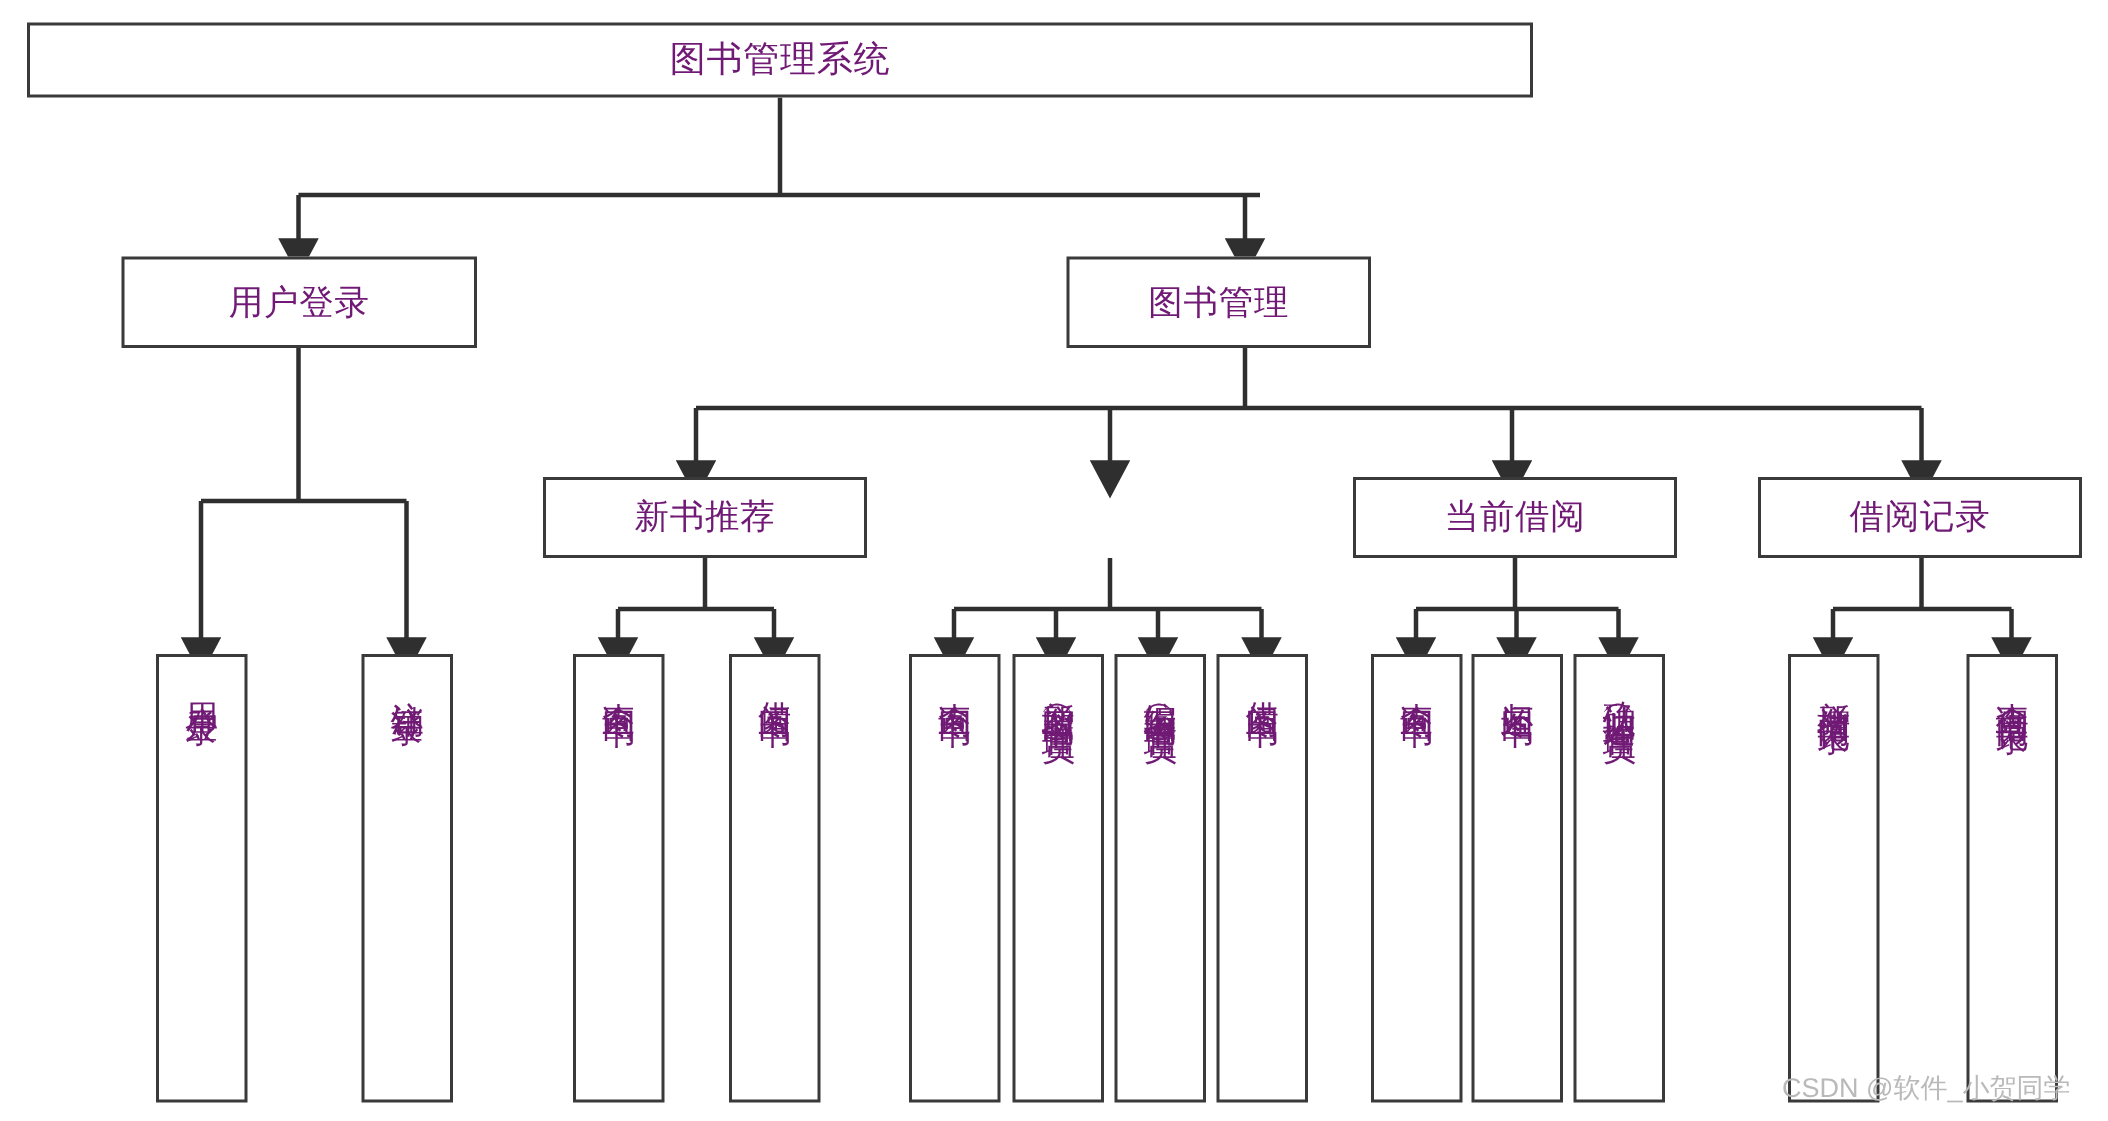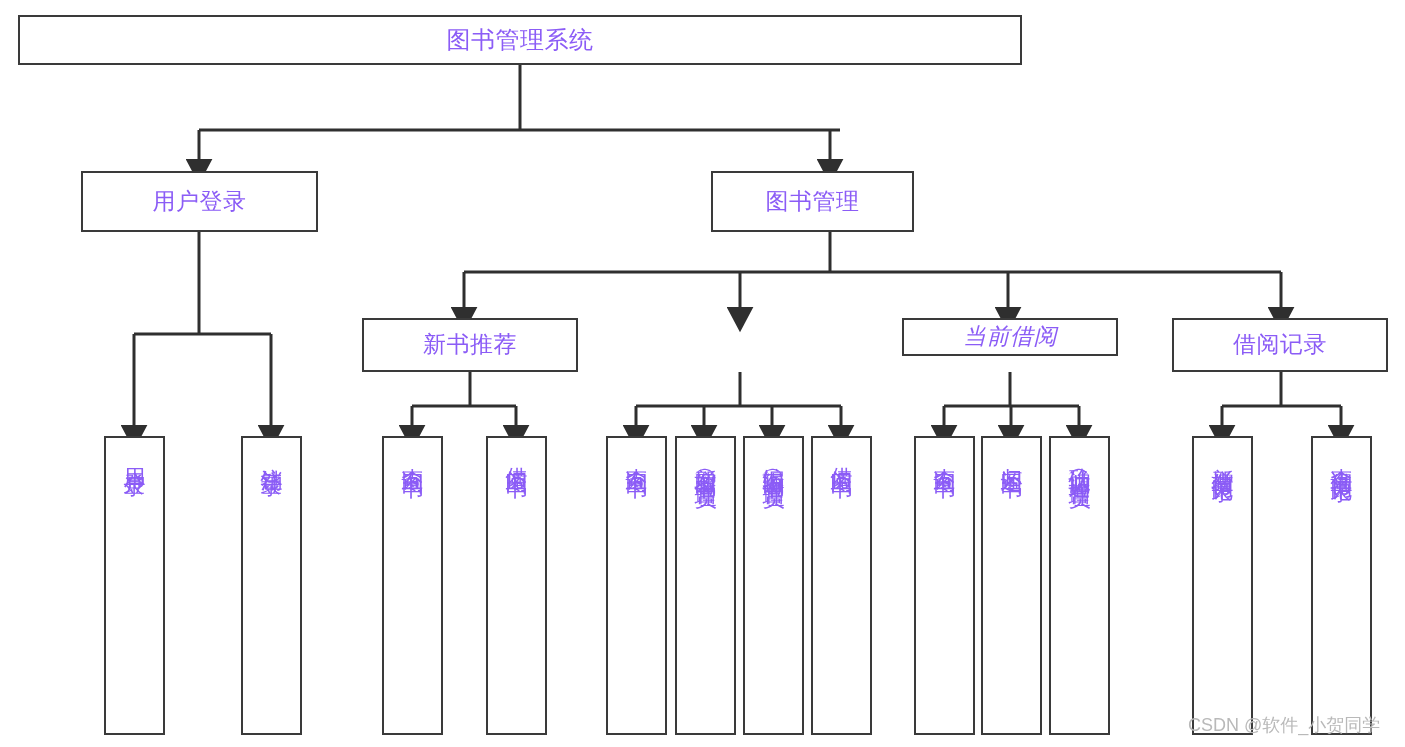--- a/index.html
+++ b/index.html
@@ -25,21 +25,21 @@
     pointer-events: none;
   }
   .node {
     position: absolute;
     box-sizing: border-box;
     border: 2px solid #3a3a3a;
     background: #ffffff;
     display: flex;
     align-items: center;
     justify-content: center;
-    color: #8b5cf6;
+    color: #701a75;
   }
   .node-label {
     display: block;
     text-align: center;
     line-height: 1.18;
     letter-spacing: 0.5px;
     white-space: nowrap;
   }
   
   .node.horiz .node-label {
@@ -133,21 +133,21 @@
   <div class="node horiz" style="left:81px; top:171px; width:237px; height:61px;">
     <span class="node-label">用户登录</span>
   </div>
   <div class="node horiz" style="left:711px; top:171px; width:203px; height:61px;">
     <span class="node-label">图书管理</span>
   </div>
 
   <div class="node horiz" style="left:362px; top:318px; width:216px; height:54px;">
     <span class="node-label">新书推荐</span>
   </div>
-  <div class="node horiz" style="left:902px; top:318px; width:216px; height:38px;font-style:italic;">
+  <div class="node horiz" style="left:902px; top:318px; width:216px; height:54px;">
     <span class="node-label">当前借阅</span>
   </div>
   <div class="node horiz" style="left:1172px; top:318px; width:216px; height:54px;">
     <span class="node-label">借阅记录</span>
   </div>
 
   <div class="node leaf" style="left:104px; top:436px; width:61px; height:299px;">
     <span class="node-label">用户登录</span>
   </div>
   <div class="node leaf" style="left:241px; top:436px; width:61px; height:299px;">

